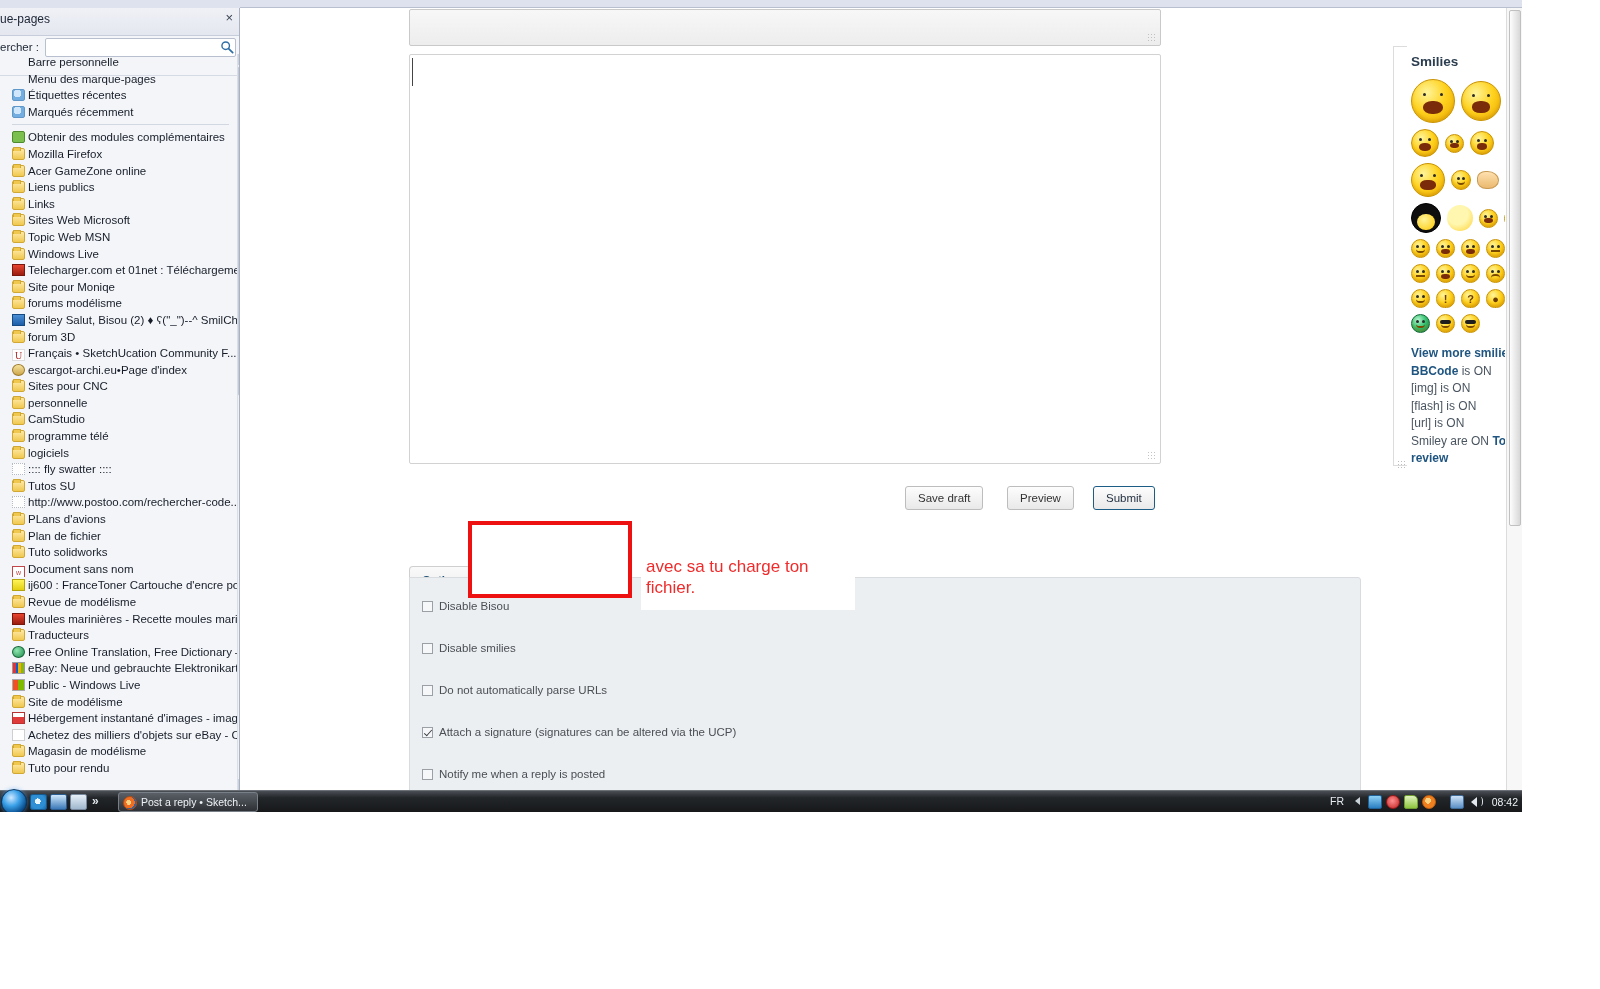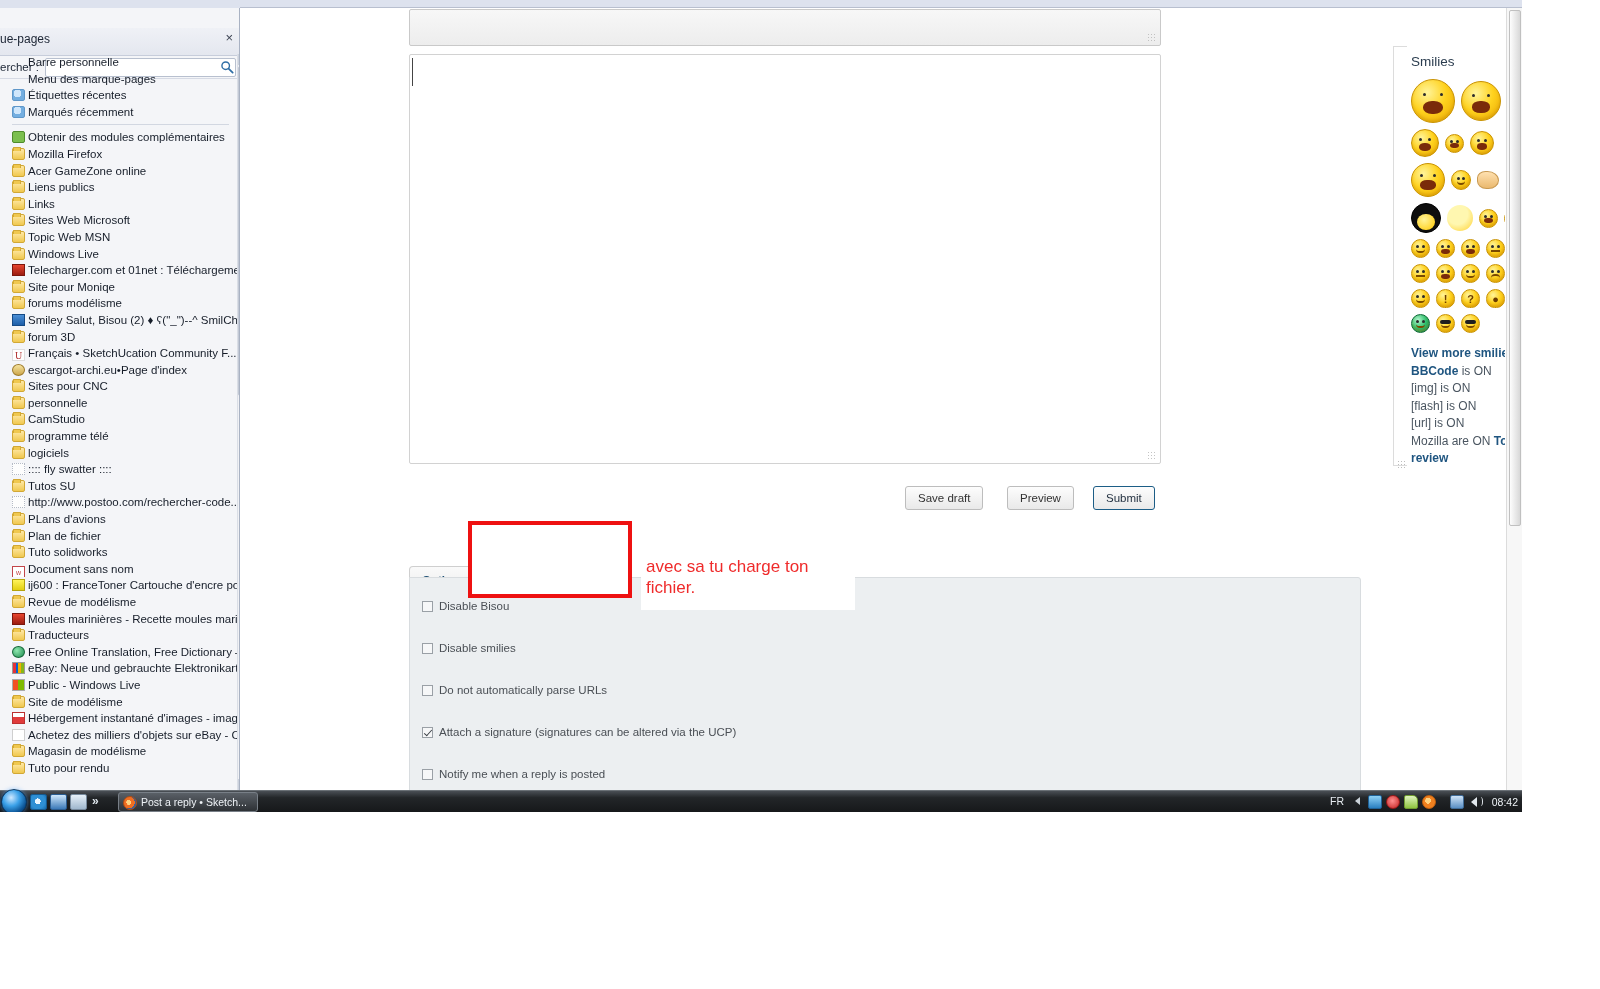--- a/index.html
+++ b/index.html
@@ -51,40 +51,39 @@
     border-right: 1px solid #a9b2c3;
     font-size: 11.5px;
     color: #18202e;
     overflow: hidden;
   }
   .sb-header {
     position: relative;
     height: 28px;
     background: linear-gradient(#eff1f6, #e4e7ef);
     border-bottom: 1px solid #c7cddb;
-    margin-top: 20px;
   }
   .sb-title {
     position: absolute;
     left: 0px; top: 4px;
     font-size: 12px;
     color: #1b2433;
     white-space: nowrap;
   }
   .sb-close {
     position: absolute;
     right: 6px; top: 3px;
     font-size: 13px;
     color: #3c4352;
     cursor: default;
     line-height: 14px;
   }
   .sb-search {
     position: relative;
-    height: 23px;
+    height: 40px;
     background: #f4f5f8;
     border-bottom: 1px solid #d6dae4;
   }
   .sb-search-label {
     position: absolute;
     left: 0px; top: 5px;
     font-size: 11.5px;
     color: #1b2433;
     white-space: nowrap;
   }
@@ -363,21 +362,21 @@
   }
 
   
   #smilies {
     position: absolute;
     left: 1164px; top: 45px;
     width: 176px;
   }
   .sm-title {
     font-size: 13.5px;
-    font-weight: normal;
+    font-weight: bold;
     color: #2b3d4f;
     margin: 0 0 8px 6px;
   }
   .sm-grid { position: relative; width: 176px; }
   .sm-row {
     display: flex;
     align-items: center;
     margin-bottom: 2px;
     padding-left: 6px;
   }
@@ -881,21 +880,21 @@
           </div>
           <div class="row">
             <span>[flash] is</span>
             <span class="em">ON</span>
           </div>
           <div class="row">
             <span>[url] is</span>
             <span class="em">ON</span>
           </div>
           <div class="row">
-            <span>Mozilla are</span>
+            <span>Smiley are</span>
             <span class="em">ON</span>
             <span class="lnk">Topic</span>
           </div>
           <div class="row"><span class="lnk">review</span></div>
         </div>
       </div>
 
     </div>
 
     <div class="redwhitepad"></div>

